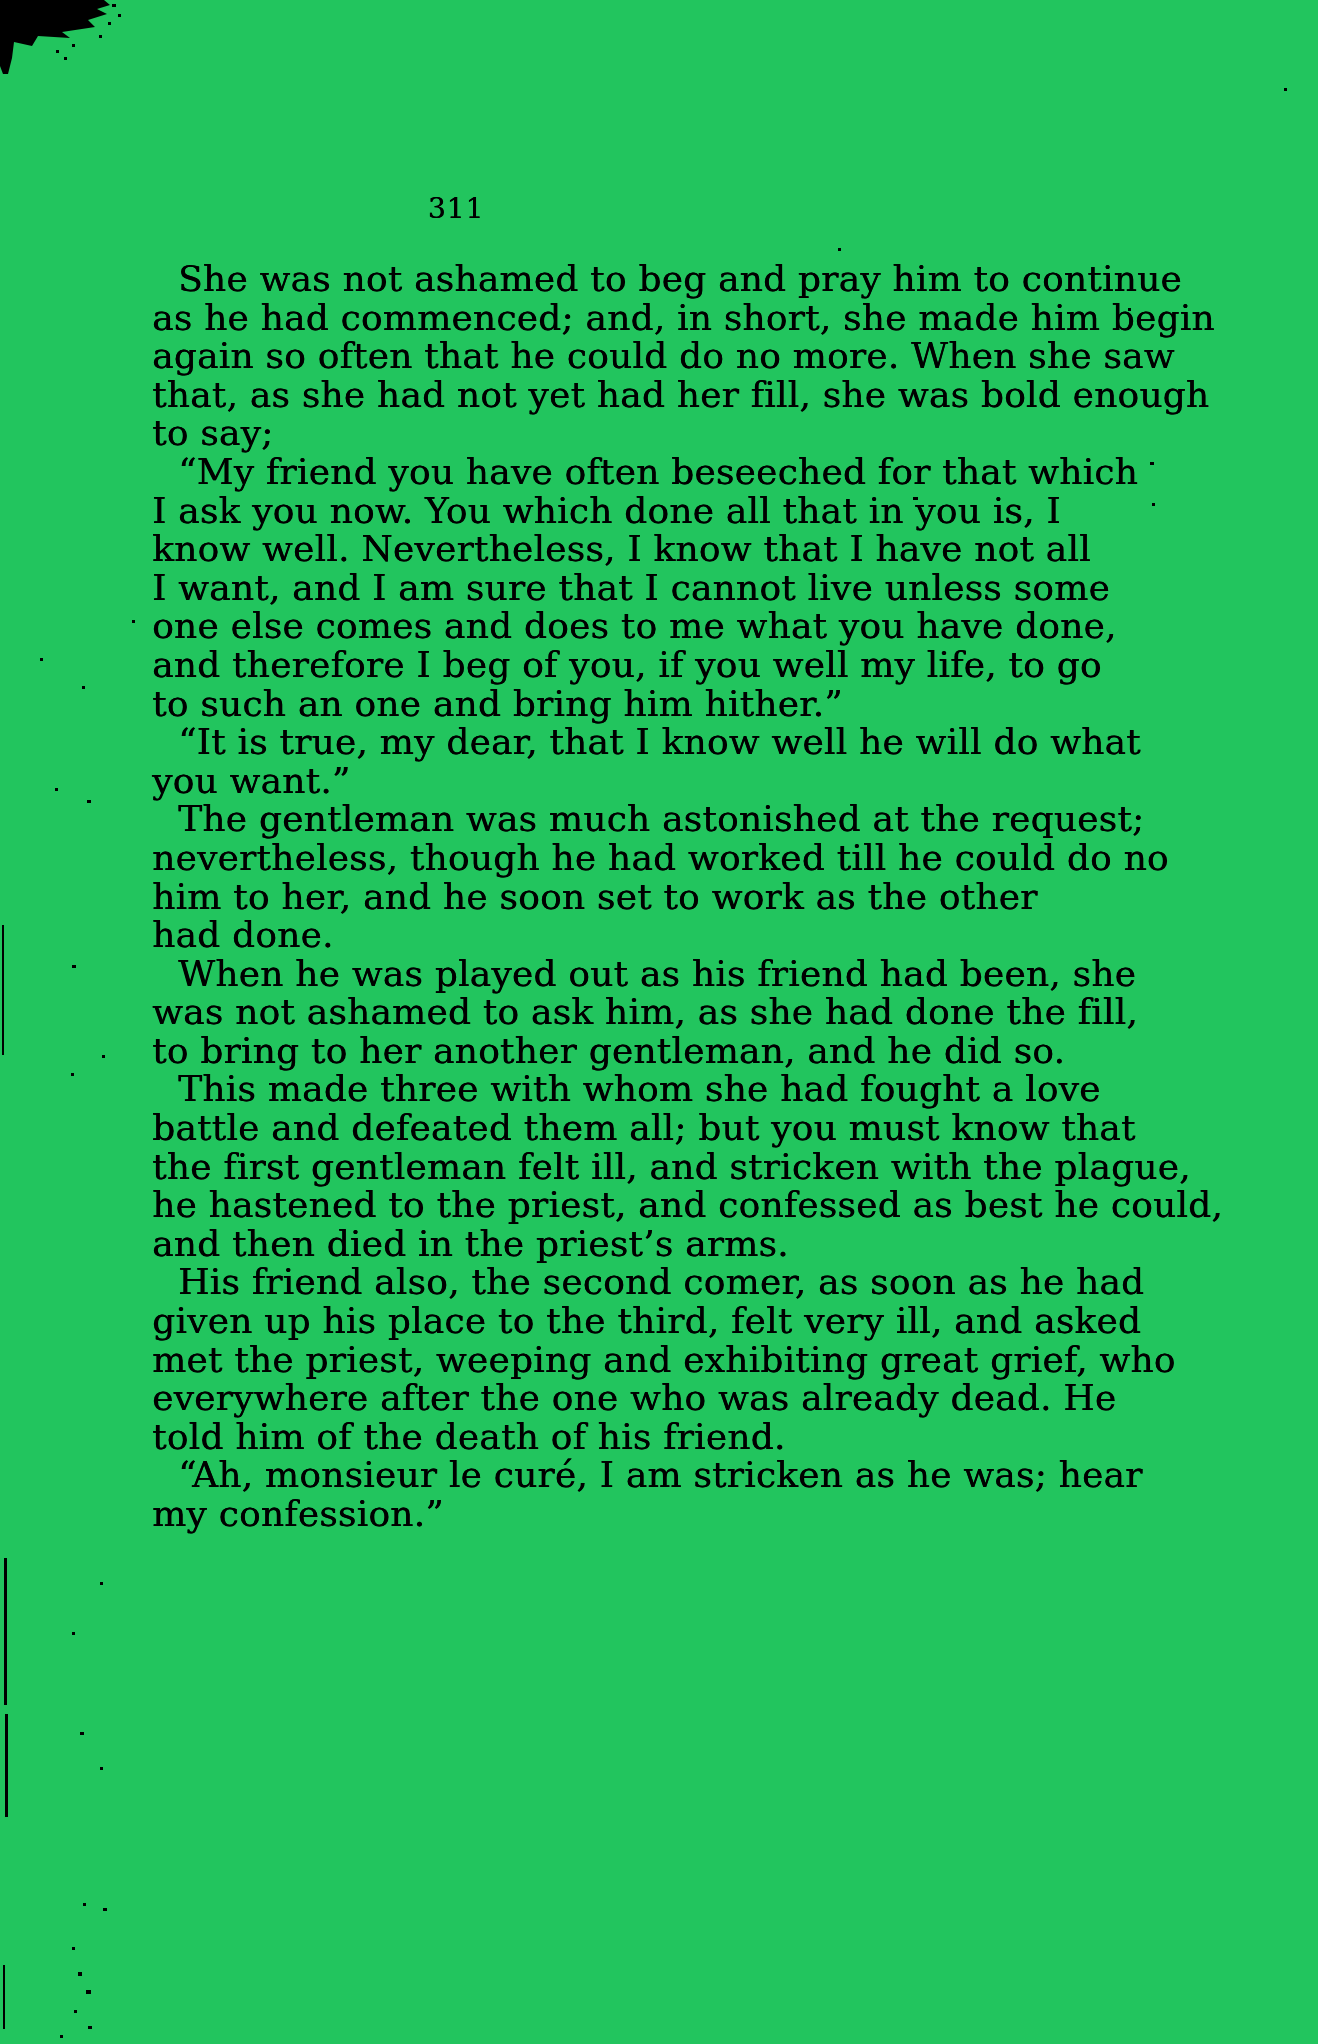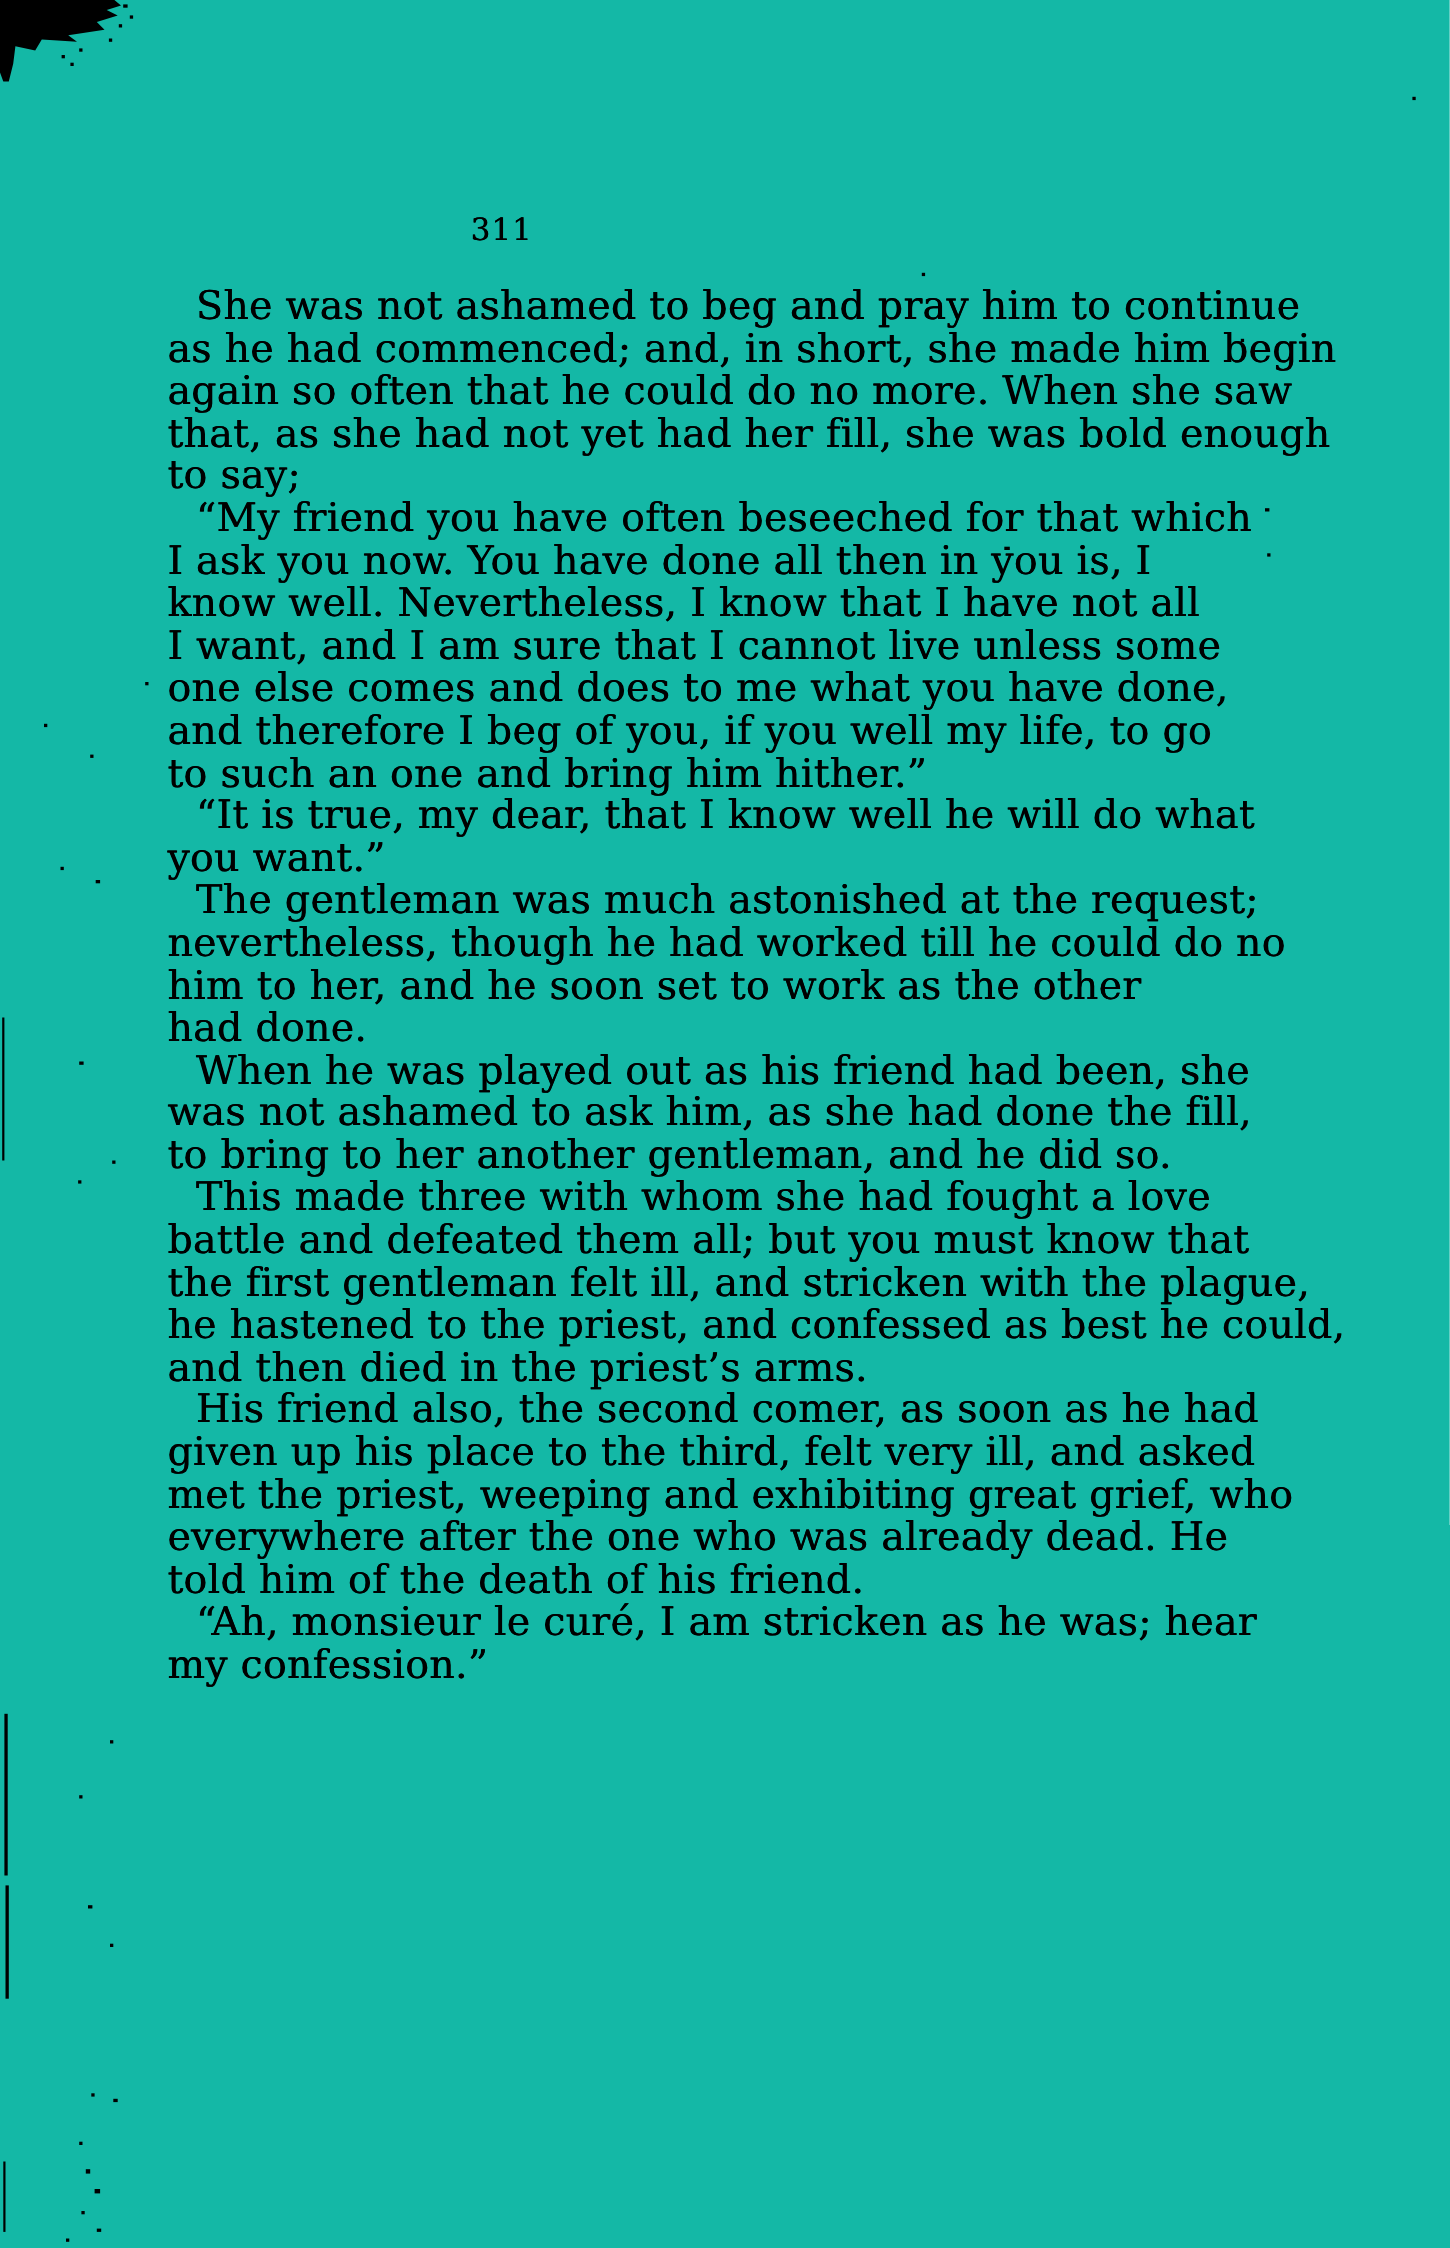--- a/index.html
+++ b/index.html
@@ -7,21 +7,21 @@
     padding: 0;
     width: 1318px;
     height: 2044px;
     background: #ffffff;
     overflow: hidden;
   }
   .page {
     position: relative;
     width: 1318px;
     height: 2044px;
-    background: #14b8a6;
+    background: #22c55e;
     font-family: "DejaVu Serif", "Liberation Serif", serif;
     color: #000000;
   }
   .page-number {
     position: absolute;
     top: 192px;
     left: 0;
     width: 912px;
     text-align: center;
     font-size: 28px;
@@ -83,21 +83,21 @@
   <div class="text-block">
       <div class="paragraph">
         <div class="line first">She was not ashamed to beg and pray him to continue</div>
         <div class="line">as he had commenced; and, in short, she made him begin</div>
         <div class="line">again so often that he could do no more. When she saw</div>
         <div class="line">that, as she had not yet had her fill, she was bold enough</div>
         <div class="line last">to say;</div>
       </div>
       <div class="paragraph">
         <div class="line first">“My friend you have often beseeched for that which</div>
-        <div class="line">I ask you now. You have done all then in you is, I</div>
+        <div class="line">I ask you now. You which done all that in you is, I</div>
         <div class="line">know well. Nevertheless, I know that I have not all</div>
         <div class="line">I want, and I am sure that I cannot live unless some</div>
         <div class="line">one else comes and does to me what you have done,</div>
         <div class="line">and therefore I beg of you, if you well my life, to go</div>
         <div class="line last">to such an one and bring him hither.”</div>
       </div>
       <div class="paragraph">
         <div class="line first">“It is true, my dear, that I know well he will do what</div>
         <div class="line last">you want.”</div>
       </div>

